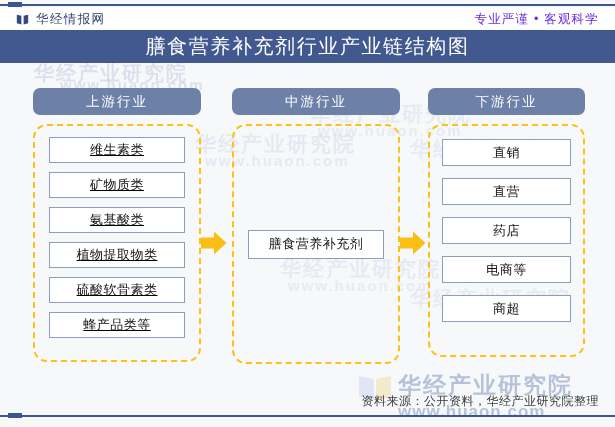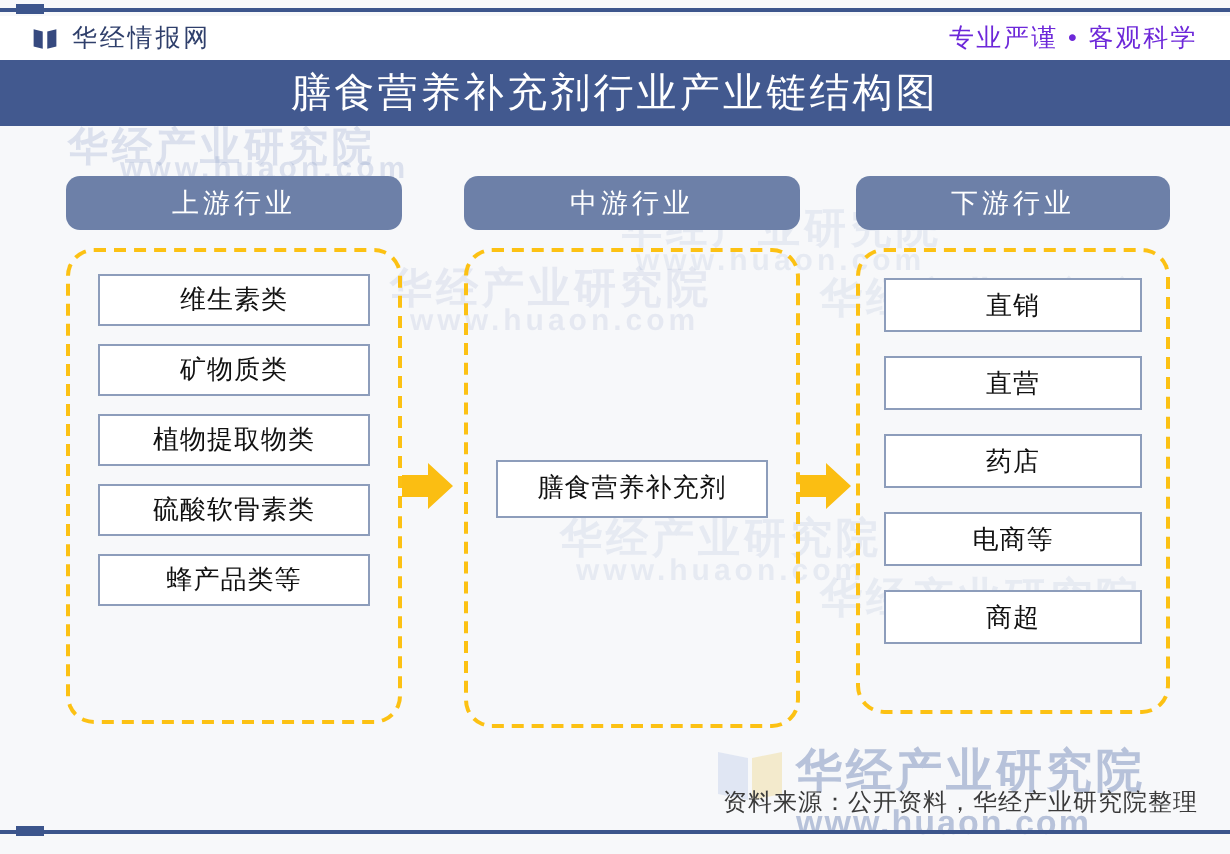--- a/index.html
+++ b/index.html
@@ -172,21 +172,21 @@
     justify-content: center;
     white-space: nowrap;
   }
 
   .dashed-box {
     margin-top: 9px;
     border: 2px dashed #fcc113;
     border-radius: 14px;
     box-sizing: border-box;
   }
-  .col.up   .dashed-box { height: 238px; padding: 11px 14px; }
+  .col.up   .dashed-box { height: 238px; padding: 11px 14px; text-decoration: underline; }
   .col.mid  .dashed-box { height: 240px; padding: 11px 14px;
                           display: flex; align-items: center; justify-content: flex-end; }
   .col.down .dashed-box { height: 233px; padding: 13px 12px; }
 
   .node {
     background: #ffffff;
     border: 1px solid #8d9dbb;
     box-sizing: border-box;
     display: flex;
     align-items: center;
@@ -255,20 +255,21 @@
   <div class="wm wm-d">华经产业研究院</div>
   <div class="wm wm-d2">www.huaon.com</div>
   <div class="wm wm-e">华经产业研究院</div>
   <div class="wm wm-f">华经产业研究院</div>
 
   <div class="col up">
     <div class="pill">上游行业</div>
     <div class="dashed-box">
       <div class="node">维生素类</div>
       <div class="node">矿物质类</div>
+      <div class="node">氨基酸类</div>
       <div class="node">植物提取物类</div>
       <div class="node">硫酸软骨素类</div>
       <div class="node">蜂产品类等</div>
     </div>
   </div>
 
   <svg class="arrow a1" viewBox="0 0 26 26">
     <path d="M0 7.5 L13 7.5 L13 1.5 L25.5 13 L13 24.5 L13 18.5 L0 18.5 Z" fill="#fbbe12"></path>
   </svg>
 

